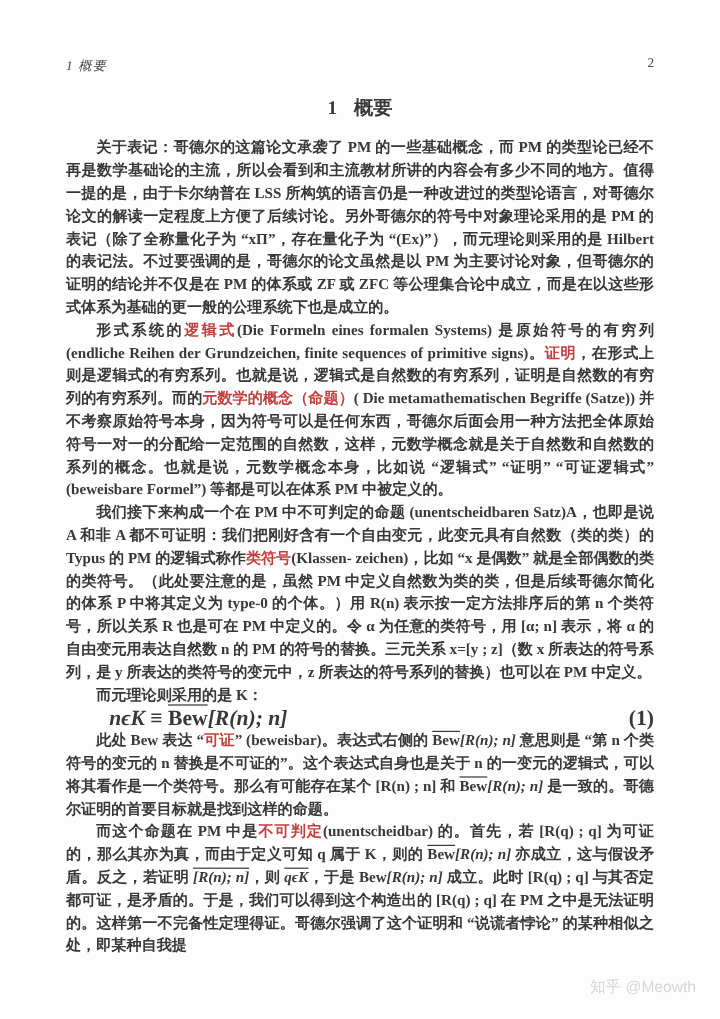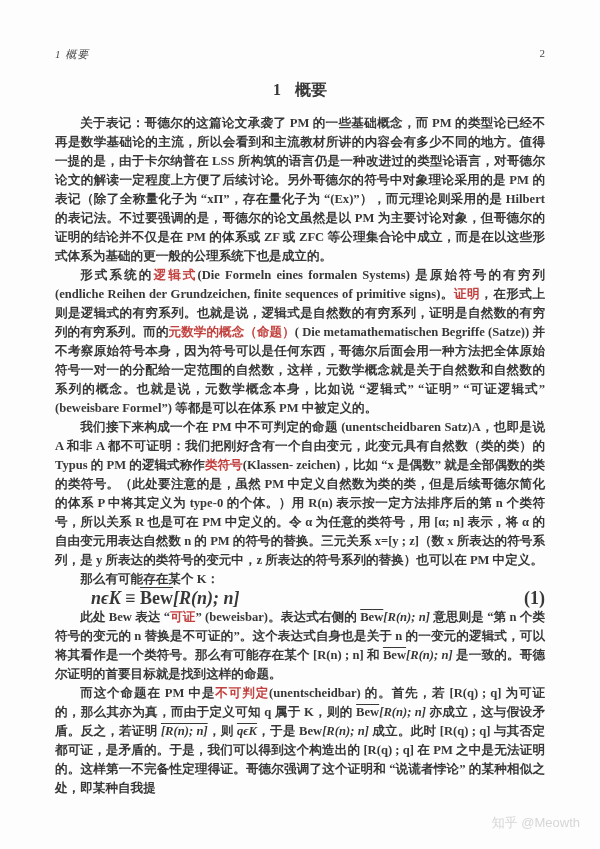--- a/index.html
+++ b/index.html
@@ -76,21 +76,21 @@
   </div>
 
   <div class="doc-title">
     <span class="title-number">1</span><span>概要</span>
   </div>
 
   <main class="body-text">
       <p class="para"><span class="seg-normal">关于表记：哥德尔的这篇论文承袭了 PM 的一些基础概念，而 PM 的类型论已经不再是数学基础论的主流，所以会看到和主流教材所讲的内容会有多少不同的地方。值得一提的是，由于卡尔纳普在 LSS 所构筑的语言仍是一种改进过的类型论语言，对哥德尔论文的解读一定程度上方便了后续讨论。另外哥德尔的符号中对象理论采用的是 PM 的表记（除了全称量化子为 “xΠ”，存在量化子为 “(Ex)”），而元理论则采用的是 Hilbert 的表记法。不过要强调的是，哥德尔的论文虽然是以 PM 为主要讨论对象，但哥德尔的证明的结论并不仅是在 PM 的体系或 ZF 或 ZFC 等公理集合论中成立，而是在以这些形式体系为基础的更一般的公理系统下也是成立的。</span></p>
       <p class="para"><span class="seg-normal">形式系统的</span><span class="seg-red">逻辑式</span><span class="seg-normal">(Die Formeln eines formalen Systems) 是原始符号的有穷列 (endliche Reihen der Grundzeichen, finite sequences of primitive signs)。</span><span class="seg-red">证明</span><span class="seg-normal">，在形式上则是逻辑式的有穷系列。也就是说，逻辑式是自然数的有穷系列，证明是自然数的有穷列的有穷系列。而的</span><span class="seg-red">元数学的概念（命题）</span><span class="seg-normal">( Die metamathematischen Begriffe (Satze)) 并不考察原始符号本身，因为符号可以是任何东西，哥德尔后面会用一种方法把全体原始符号一对一的分配给一定范围的自然数，这样，元数学概念就是关于自然数和自然数的系列的概念。也就是说，元数学概念本身，比如说 “逻辑式” “证明” “可证逻辑式” (beweisbare Formel”) 等都是可以在体系 PM 中被定义的。</span></p>
       <p class="para"><span class="seg-normal">我们接下来构成一个在 PM 中不可判定的命题 (unentscheidbaren Satz)A，也即是说 A 和非 A 都不可证明：我们把刚好含有一个自由变元，此变元具有自然数（类的类）的 Typus 的 PM 的逻辑式称作</span><span class="seg-red">类符号</span><span class="seg-normal">(Klassen- zeichen)，比如 “x 是偶数” 就是全部偶数的类的类符号。（此处要注意的是，虽然 PM 中定义自然数为类的类，但是后续哥德尔简化的体系 P 中将其定义为 type-0 的个体。）用 R(n) 表示按一定方法排序后的第 n 个类符号，所以关系 R 也是可在 PM 中定义的。令 α 为任意的类符号，用 [α; n] 表示，将 α 的自由变元用表达自然数 n 的 PM 的符号的替换。三元关系 x=[y ; z]（数 x 所表达的符号系列，是 y 所表达的类符号的变元中，z 所表达的符号系列的替换）也可以在 PM 中定义。</span></p>
-      <p class="para"><span class="seg-normal">那么有可能存在某个 K：</span></p>
+      <p class="para"><span class="seg-normal">而元理论则采用的是 K：</span></p>
       <p class="para equation"><span class="seg-math">nϵK ≡ </span><span class="seg-bew-over">Bew</span><span class="seg-math">[R(n); n]</span><span class="eq-number">(1)</span></p>
       <p class="para"><span class="seg-normal">此处 Bew 表达 “</span><span class="seg-red">可证</span><span class="seg-normal">” (beweisbar)。表达式右侧的 </span><span class="seg-bew-over">Bew</span><span class="seg-math">[R(n); n]</span><span class="seg-normal"> 意思则是 “第 n 个类符号的变元的 n 替换是不可证的”。这个表达式自身也是关于 n 的一变元的逻辑式，可以将其看作是一个类符号。那么有可能存在某个 [R(n) ; n] 和 </span><span class="seg-bew-over">Bew</span><span class="seg-math">[R(n); n]</span><span class="seg-normal"> 是一致的。哥德尔证明的首要目标就是找到这样的命题。</span></p>
       <p class="para"><span class="seg-normal">而这个命题在 PM 中是</span><span class="seg-red">不可判定</span><span class="seg-normal">(unentscheidbar) 的。首先，若 [R(q) ; q] 为可证的，那么其亦为真，而由于定义可知 q 属于 K，则的 </span><span class="seg-bew-over">Bew</span><span class="seg-math">[R(n); n]</span><span class="seg-normal"> 亦成立，这与假设矛盾。反之，若证明 </span><span class="seg-math-over">[R(n); n]</span><span class="seg-normal">，则 </span><span class="seg-math-over">qϵK</span><span class="seg-normal">，于是 Bew</span><span class="seg-math">[R(n); n]</span><span class="seg-normal"> 成立。此时 [R(q) ; q] 与其否定都可证，是矛盾的。于是，我们可以得到这个构造出的 [R(q) ; q] 在 PM 之中是无法证明的。这样第一不完备性定理得证。哥德尔强调了这个证明和 “说谎者悖论” 的某种相似之处，即某种自我提</span></p>
     </main>
 
   <div class="watermark">知乎 @Meowth</div>
 
 </div>
 
 </body></html>

